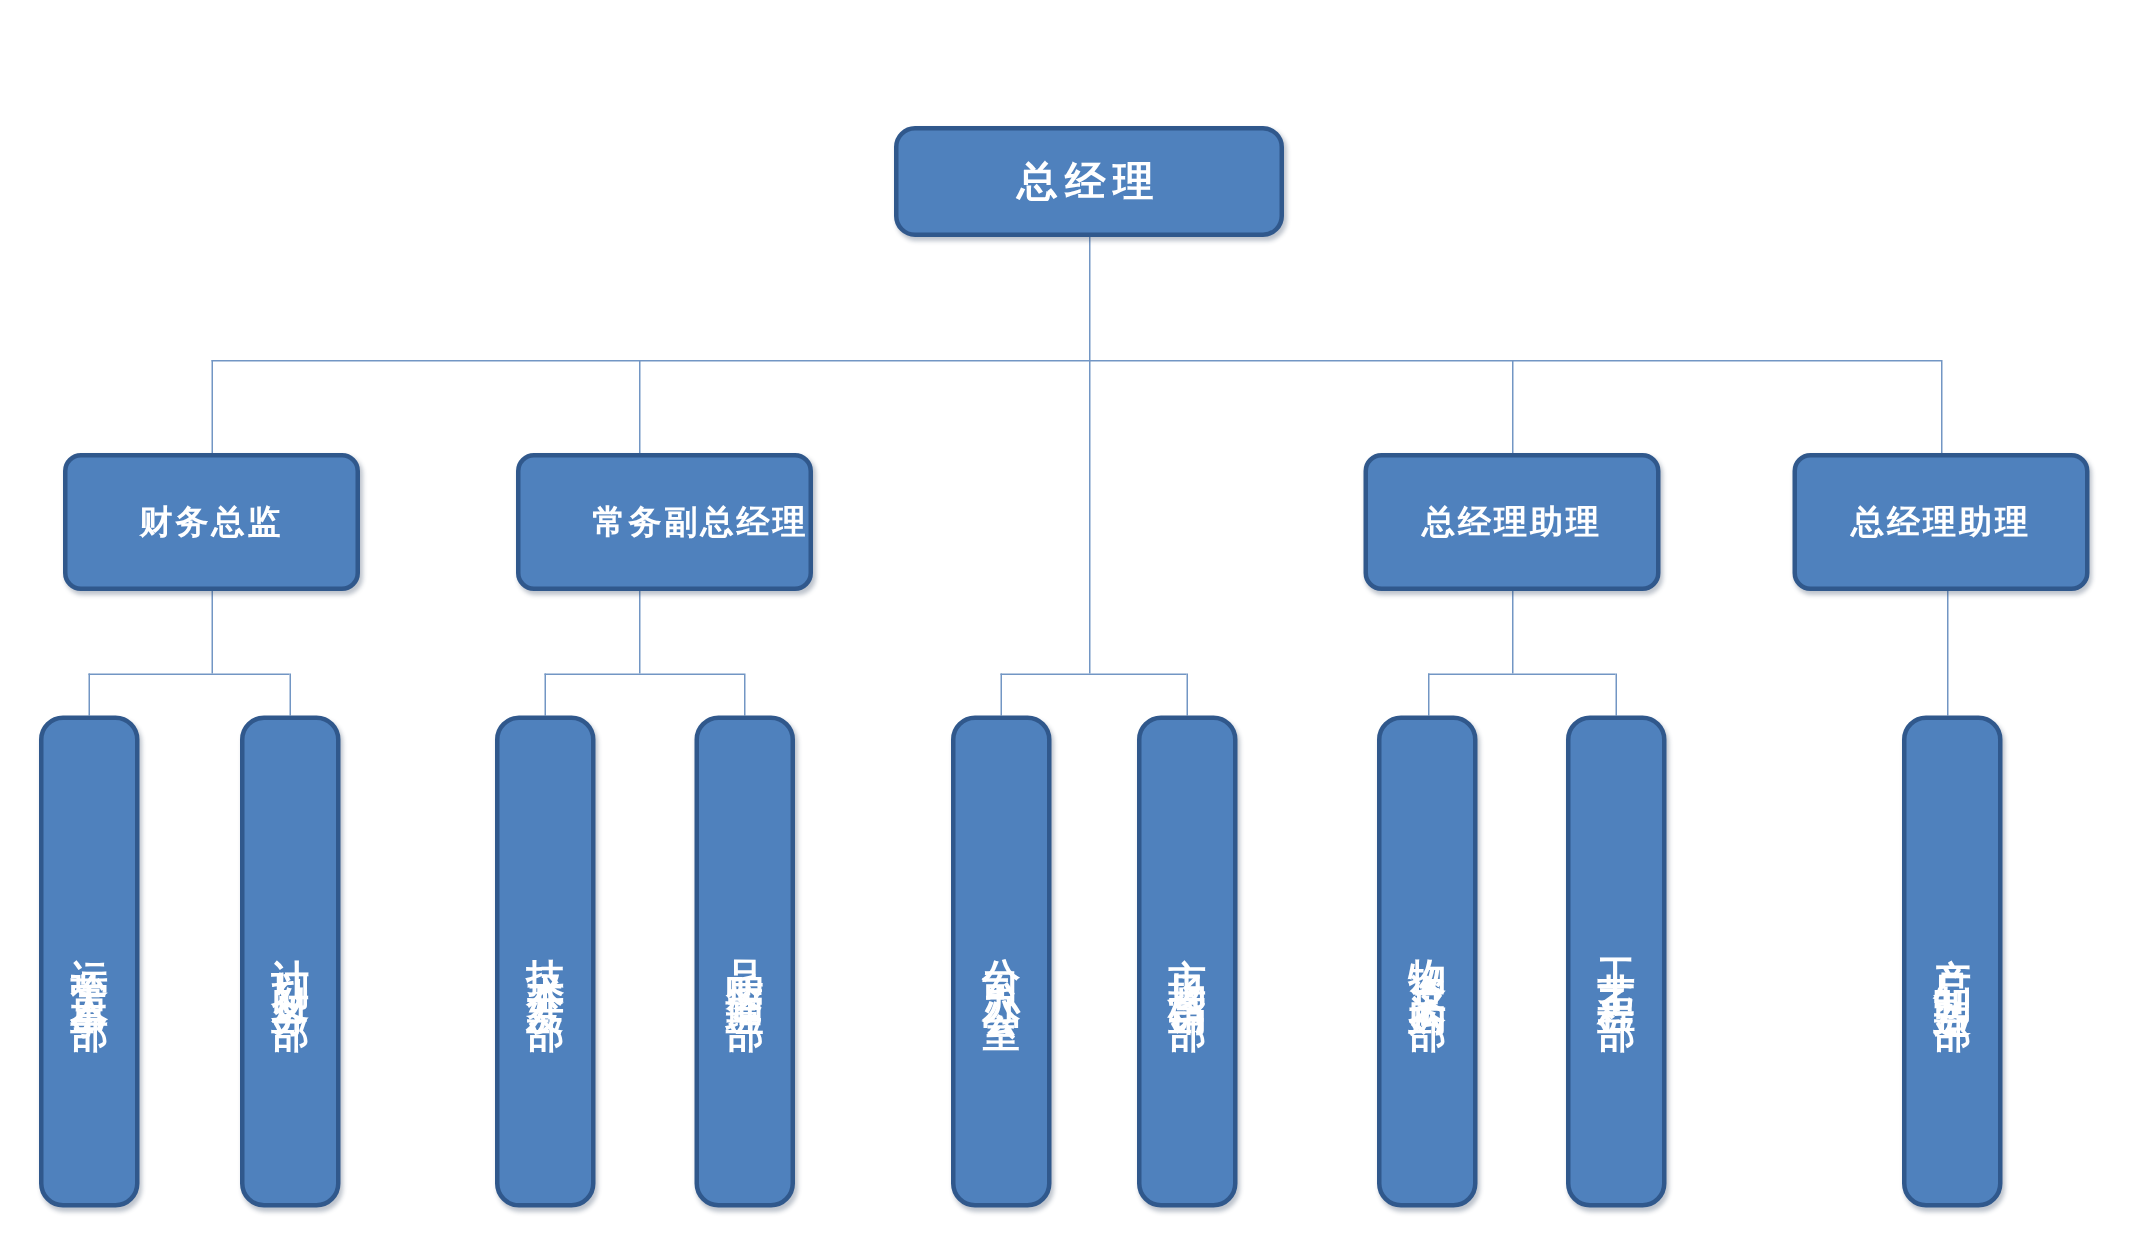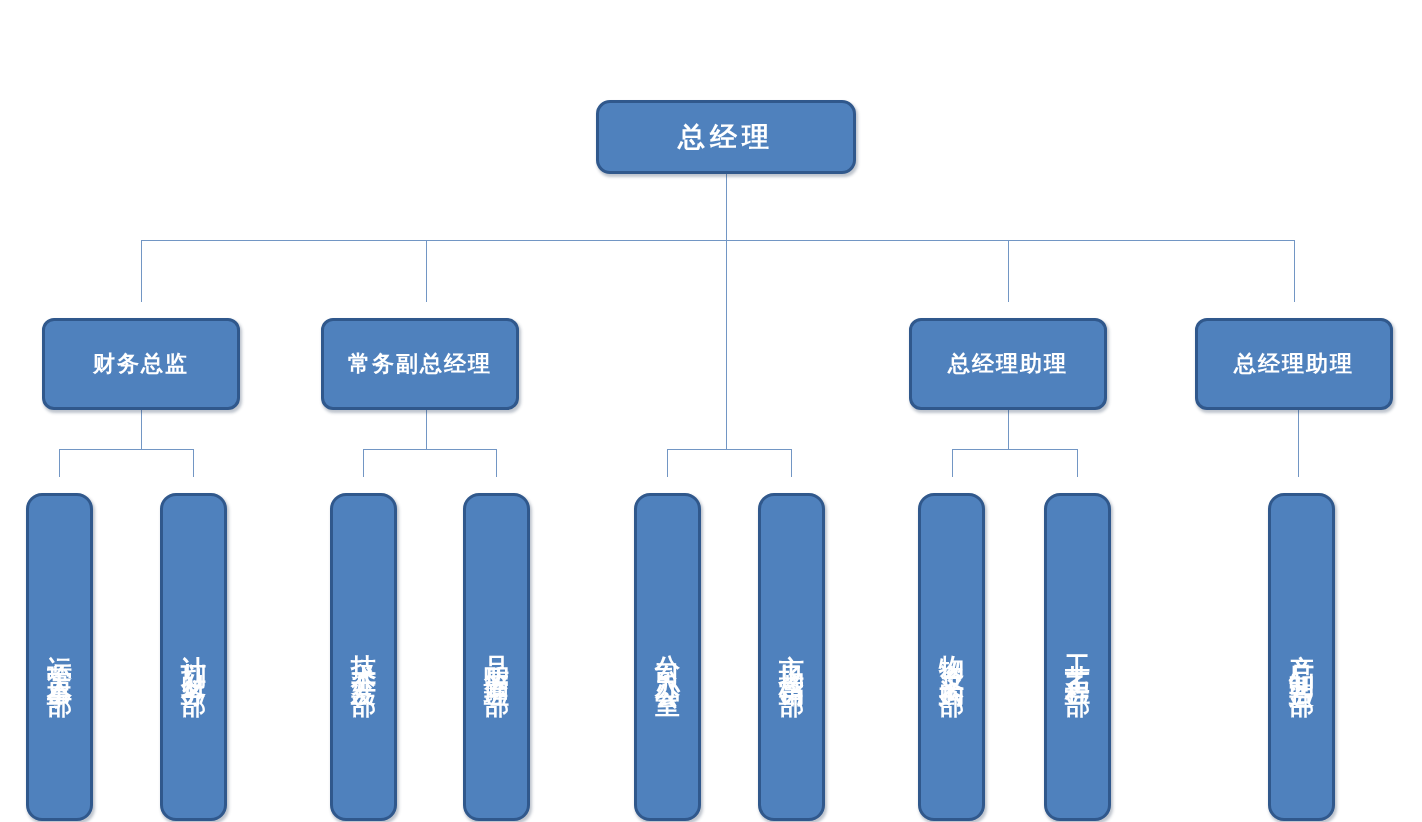--- a/index.html
+++ b/index.html
@@ -32,36 +32,35 @@
     position: absolute;
     box-sizing: border-box;
     background: var(--box-fill);
     border: 3px solid var(--box-border);
     color: var(--label);
     font-weight: bold;
     display: flex;
     align-items: center;
     justify-content: center;
     box-shadow: 1.5px 2.5px 3px rgba(40, 60, 90, 0.30);
-    margin-top: 16px;
   }
   .box-root {
     left: 596px; top: 84px; width: 260px; height: 74px;
     border-radius: 14px;
     font-size: 27px;
     letter-spacing: 5px;
   }
   .box-mgr {
     top: 302px; width: 198px; height: 92px;
     border-radius: 12px;
     font-size: 22px;
     letter-spacing: 2px;
   }
   .mgr-0 { left: 42px; }
-  .mgr-1 { left: 321px; }
+  .mgr-1 { left: 344px; justify-content: flex-end; }
   .mgr-3 { left: 909px; }
   .mgr-4 { left: 1195px; }
   .box-dept {
     top: 477px; width: 67px; height: 328px;
     border-radius: 16px;
     font-size: 25px;
   }
   .box-dept .vlabel {
     writing-mode: vertical-rl;
     text-orientation: upright;

